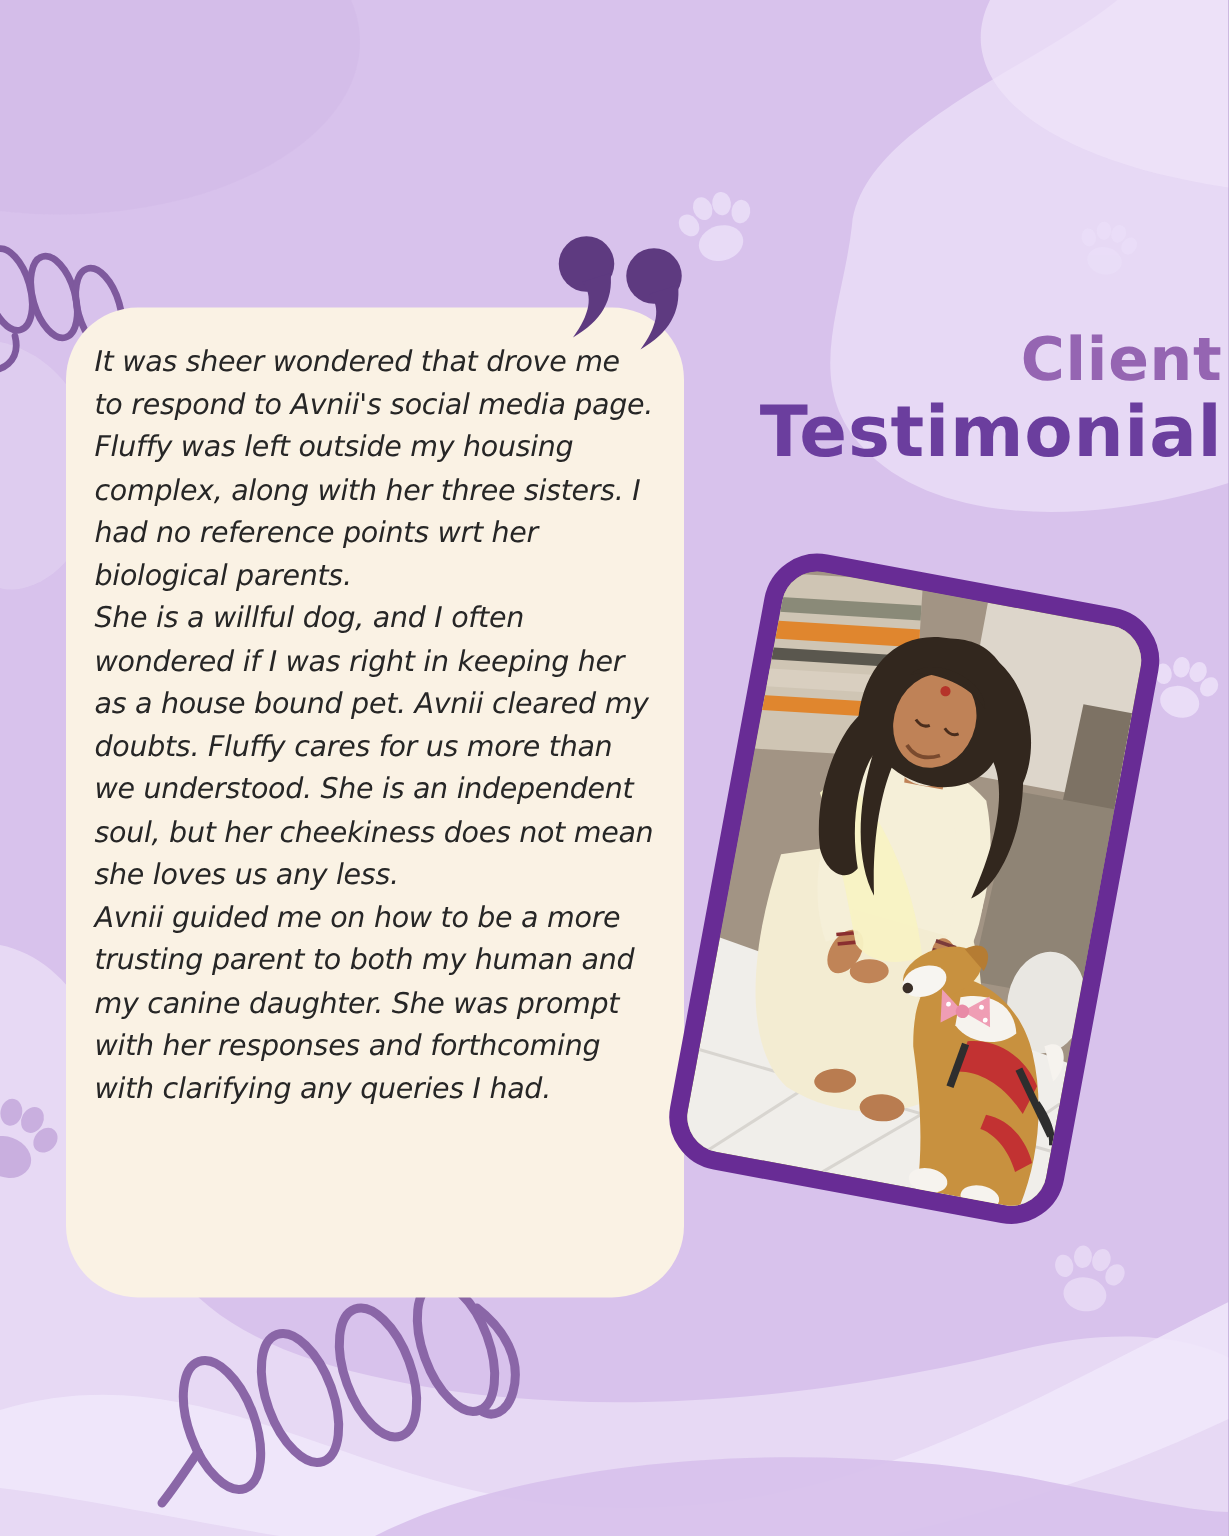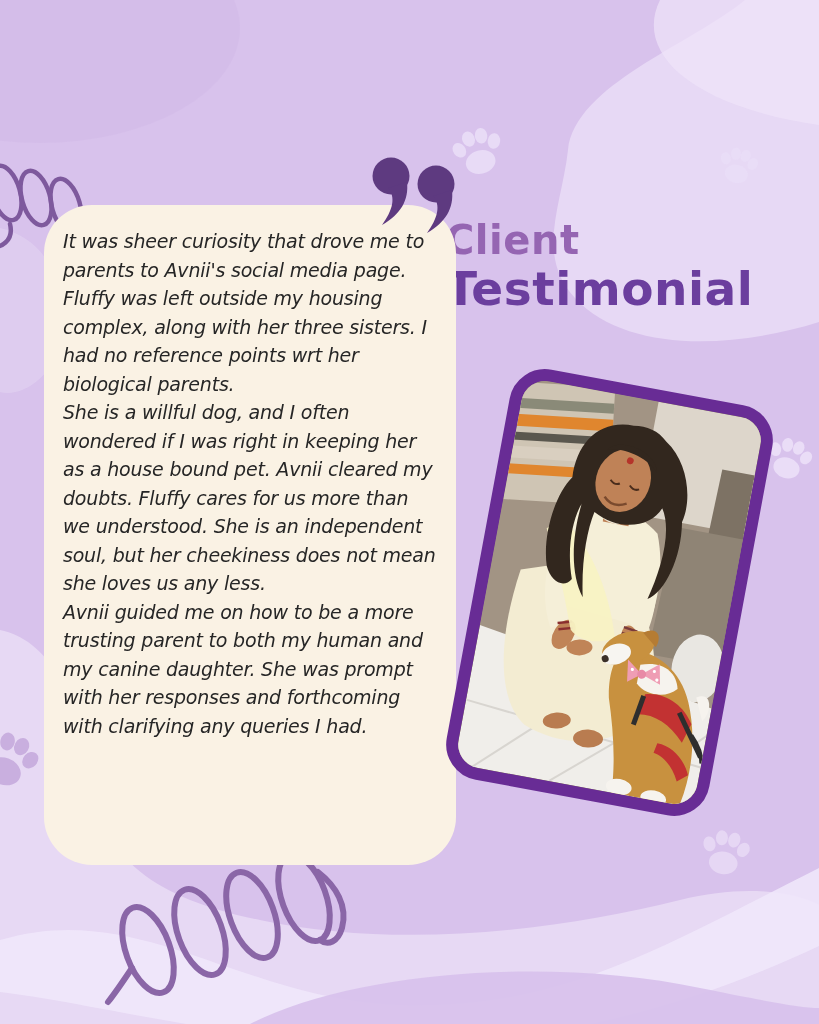--- a/index.html
+++ b/index.html
@@ -24,21 +24,21 @@
   .author{
     margin-top:auto;font-style:italic;font-weight:bold;font-size:30px;
     color:#6f4597;letter-spacing:-0.5px;
   }
 
   
   .quote{position:absolute;left:372px;top:156px;z-index:4;}
 
   
   .title{
-    position:absolute;left:445px;top:218px;width:370px;text-align:left;z-index:2;
+    position:absolute;left:445px;top:218px;width:370px;text-align:right;z-index:2;
   }
   .title .line1{
     font-weight:bold;font-size:40px;line-height:44px;color:#9565b2;letter-spacing:0.5px;
   }
   .title .line2{
     font-weight:bold;font-size:47px;line-height:50px;color:#6b3e9e;letter-spacing:0.5px;margin-top:2px;
   }
 
   
   .photo-frame{
@@ -103,21 +103,21 @@
       <circle cx="19" cy="20" r="18.5"></circle>
       <path d="M35,26 C37,44 29,58 10,69 C21,54 24,41 16,32 Z"></path>
       <g transform="translate(45,8)">
         <circle cx="19" cy="20" r="18.5"></circle>
         <path d="M35,26 C37,44 29,58 10,69 C21,54 24,41 16,32 Z"></path>
       </g>
     </g>
   </svg>
 
   <div class="card">
-    <p>It was sheer curiosity that drove me to parents to Avnii's social media page.</p>
+    <p>It was sheer wondered that drove me to respond to Avnii's social media page.</p>
     <p>Fluffy was left outside my housing complex, along with her three sisters. I had no reference points wrt her biological parents.</p>
     <p>She is a willful dog, and I often wondered if I was right in keeping her as a house bound pet. Avnii cleared my doubts. Fluffy cares for us more than we understood. She is an independent soul, but her cheekiness does not mean she loves us any less.</p>
     <p>Avnii guided me on how to be a more trusting parent to both my human and my canine daughter. She was prompt with her responses and forthcoming with clarifying any queries I had.</p>
   </div>
 
   <div class="title">
     <div class="line1">Client</div>
     <div class="line2">Testimonial</div>
   </div>
 

